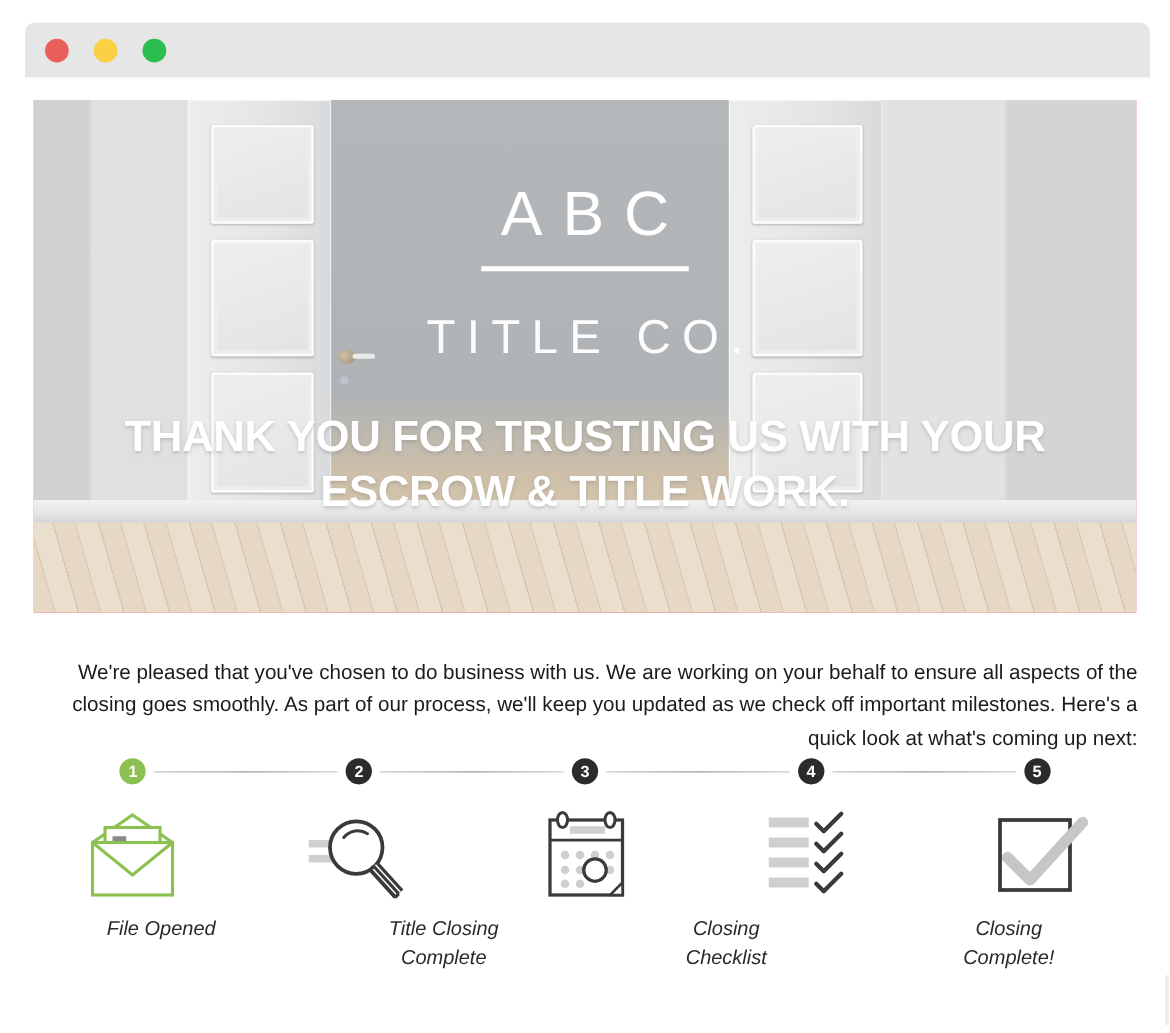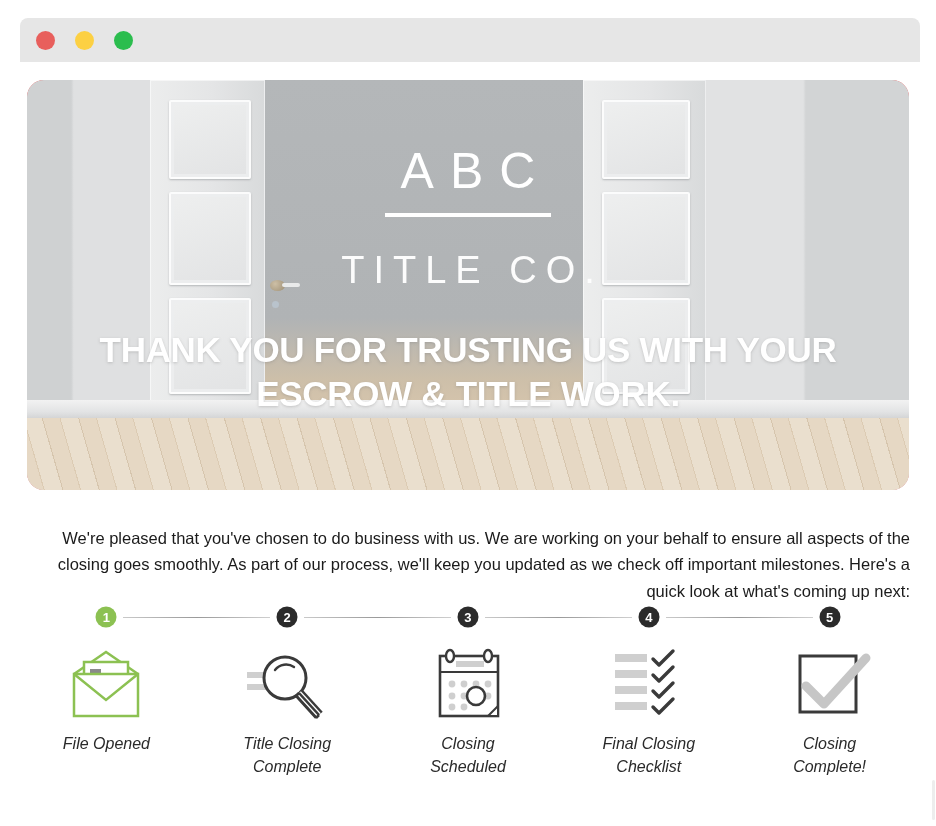--- a/index.html
+++ b/index.html
@@ -46,21 +46,20 @@
   .light.green  { background: #2bbd4e; }
 
   
   .hero {
     position: absolute;
     left: 27px; top: 80px;
     width: 882px;
     height: 410px;
     overflow: hidden;
     background: #ef4444;
-    border-radius: 17px;
   }
   
   .hero-wall {
     position: absolute;
     left: 0; top: 0; width: 100%; height: 100%;
     background:
       linear-gradient(90deg,
         #cfd1d2 0%,   #cfd1d2 5%,
         #dfe0e1 5.3%, #dfe0e1 16%,
         #cacccd 16.3%, #cacccd 19%,
@@ -417,21 +416,20 @@
         <div class="icon-cell">
           <svg xmlns="http://www.w3.org/2000/svg" viewBox="0 0 100 80" width="100" height="80">
         <rect x="20" y="12" width="56" height="56" fill="#fff" stroke="#3a3a3a" stroke-width="3"></rect>
         <path d="M26 42 L44 60 L86 14" fill="none" stroke="#c6c6c6" stroke-width="9" stroke-linecap="round" stroke-linejoin="round"></path>
       </svg>
         </div>
       </div>
     <div class="step-labels" id="step-labels">
         <div class="label-cell"><span>File Opened</span></div>
         <div class="label-cell"><span>Title Closing</span><br><span>Complete</span></div>
-        <div class="label-cell"><span>Closing</span><br><span>Scheduled</span></div>
-        <div class="label-cell"><span>Final Closing</span><br><span>Checklist</span></div>
+        <div class="label-cell"><span>Closing</span><br><span>Checklist</span></div>
         <div class="label-cell"><span>Closing</span><br><span>Complete!</span></div>
       </div>
 
   </div>
 
   <div class="scrollhint"></div>
 </div>
 
 </body></html>

